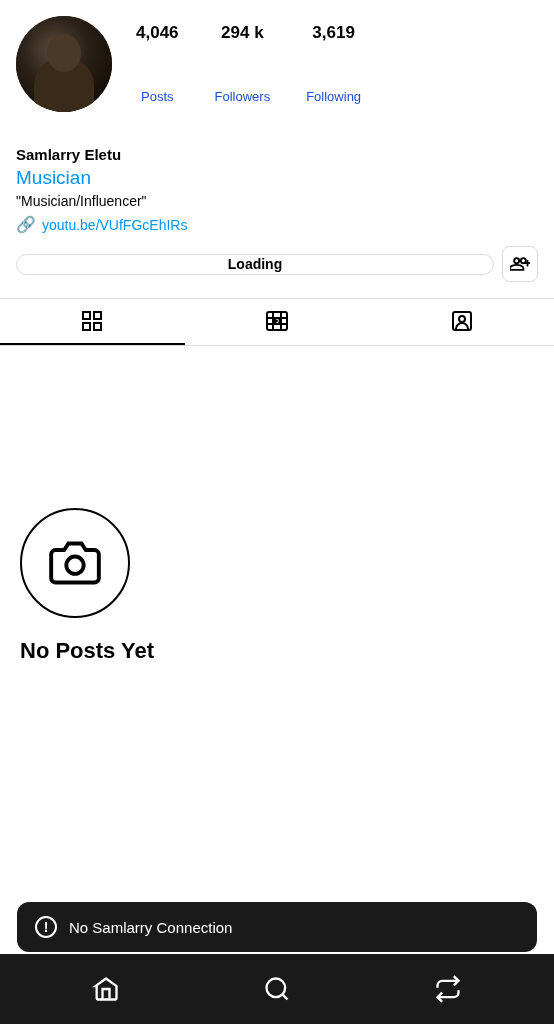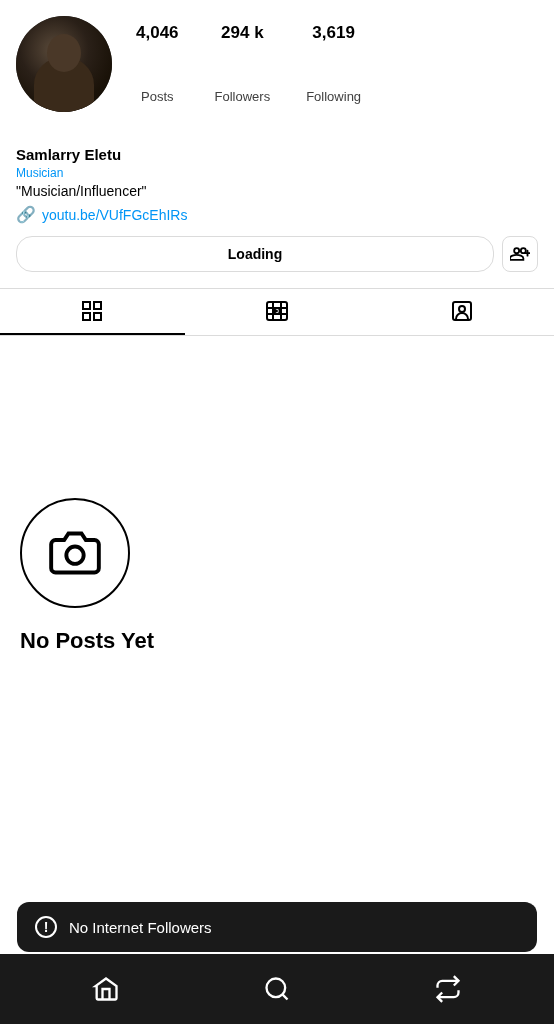--- a/index.html
+++ b/index.html
@@ -82,40 +82,40 @@
 
     .stat-number {
       font-size: 17px;
       font-weight: 700;
       color: #000;
       line-height: 1.1;
     }
 
     .stat-label {
       font-size: 13px;
-      color: #404040;
+      color: #1d4ed8;
       font-weight: 400;
       margin-top: 44px;
     }
 
     
     .profile-info {
       padding: 10px 16px 0 16px;
     }
 
     .profile-name {
       font-size: 15px;
       font-weight: 700;
       color: #000;
       line-height: 1.4;
       margin-top: 22px;
     }
 
     .profile-category {
-      font-size: 12px;
+      font-size: 19px;
       color: #0095f6;
       line-height: 1.4;
     }
 
     .profile-bio {
       font-size: 14px;
       color: #000;
       line-height: 1.4;
     }
 
@@ -140,21 +140,21 @@
     
     .action-buttons {
       display: flex;
       gap: 8px;
       padding: 12px 16px;
       align-items: center;
     }
 
     .btn {
       flex: 1;
-      height: 36px;
+      height: 21px;
       border-radius: 16px;
       border: 1.5px solid #dbdbdb;
       background: #fff;
       font-size: 14px;
       font-weight: 600;
       color: #000;
       cursor: pointer;
       display: flex;
       align-items: center;
       justify-content: center;
@@ -384,21 +384,21 @@
     <svg viewBox="0 0 24 24" fill="none" stroke="#000" stroke-width="1.8">
       <path d="M23 19a2 2 0 01-2 2H3a2 2 0 01-2-2V8a2 2 0 012-2h4l2-3h6l2 3h4a2 2 0 012 2z"></path>
       <circle cx="12" cy="13" r="4"></circle>
     </svg>
   </div>
   <div class="no-posts-text">No Posts Yet</div>
 </div>
 
 <div class="notification-bar">
   <div class="notif-icon">!</div>
-  <span class="notif-text">No Internet Followers</span>
+  <span class="notif-text">No Samlarry Connection</span>
 </div>
 
 <div class="bottom-nav">
   <div class="nav-item">
     <svg viewBox="0 0 24 24">
       <path d="M3 9.5L12 3l9 6.5V20a1 1 0 01-1 1H5a1 1 0 01-1-1V9.5z"></path>
       <path d="M9 21V12h6v9"></path>
     </svg>
   </div>
   <div class="nav-item">

